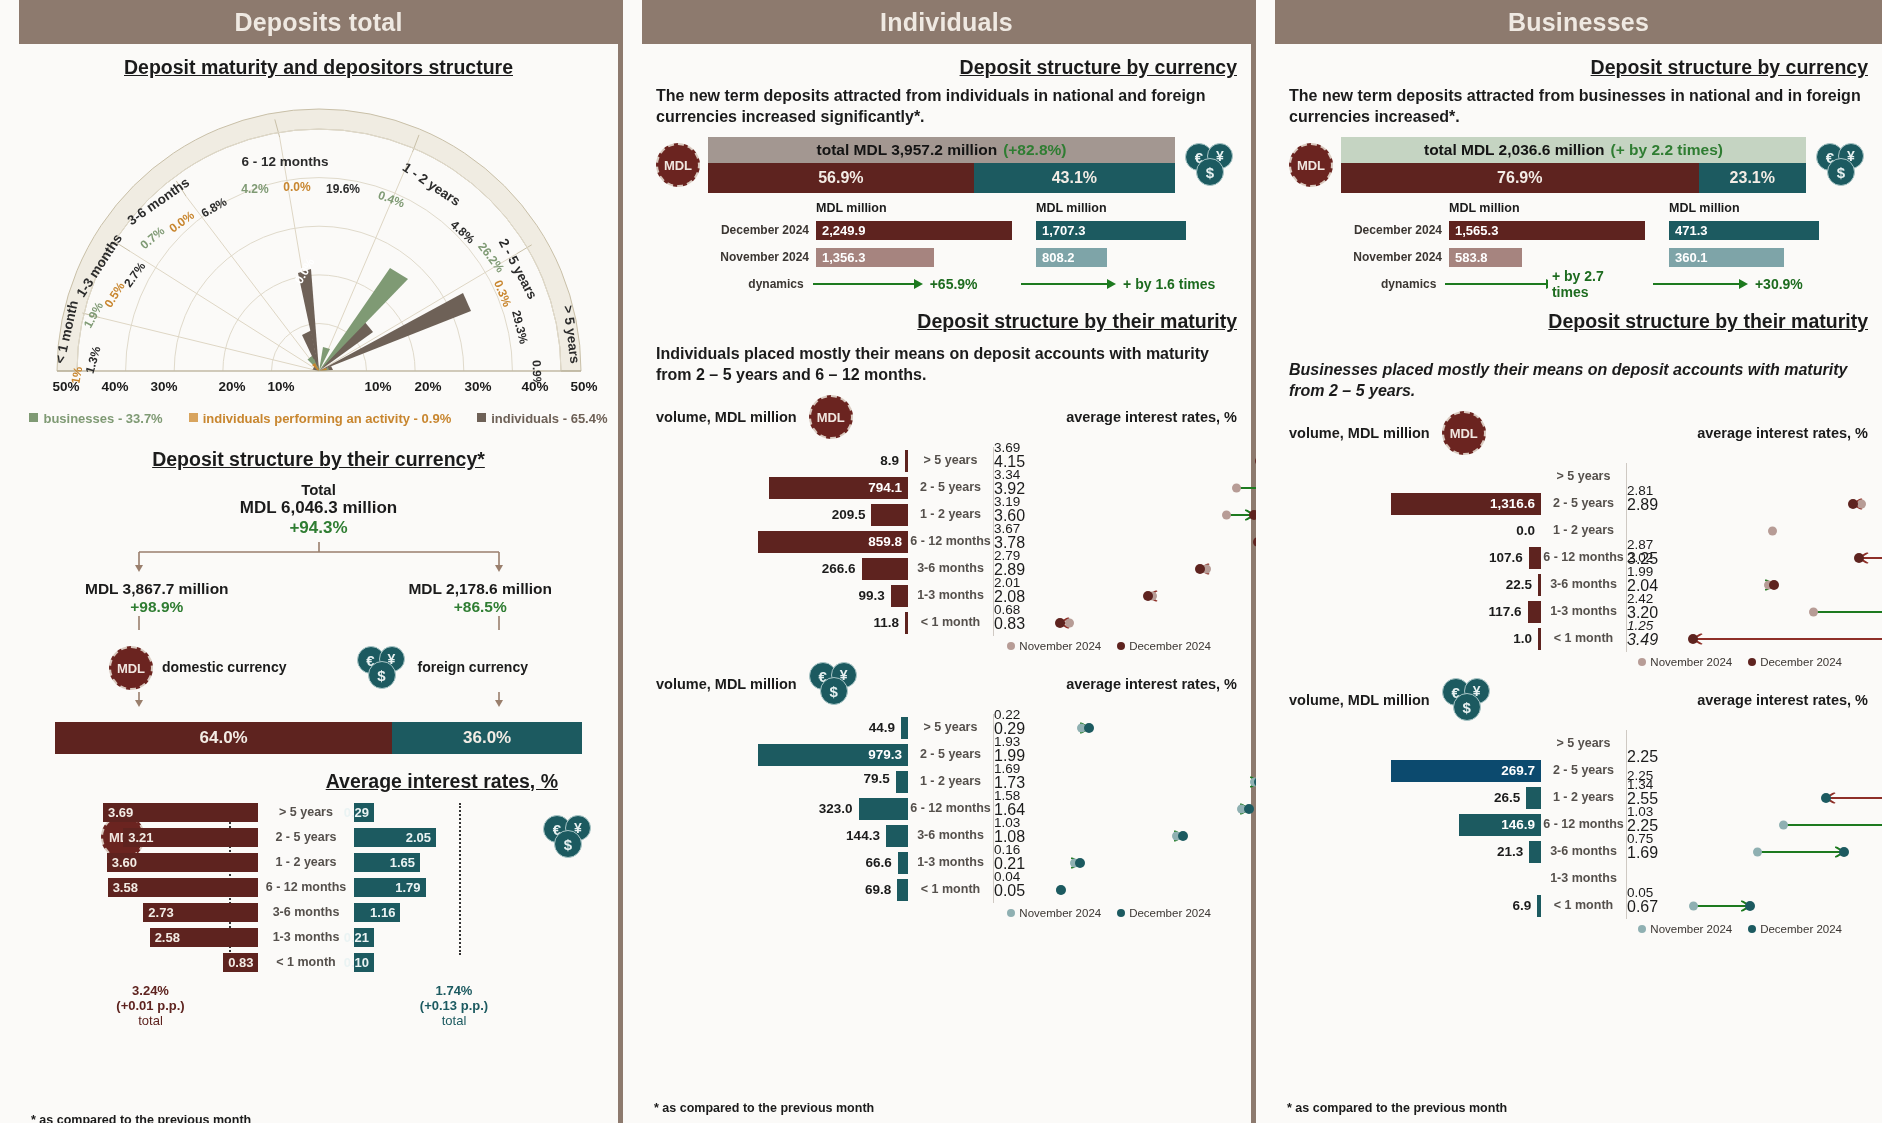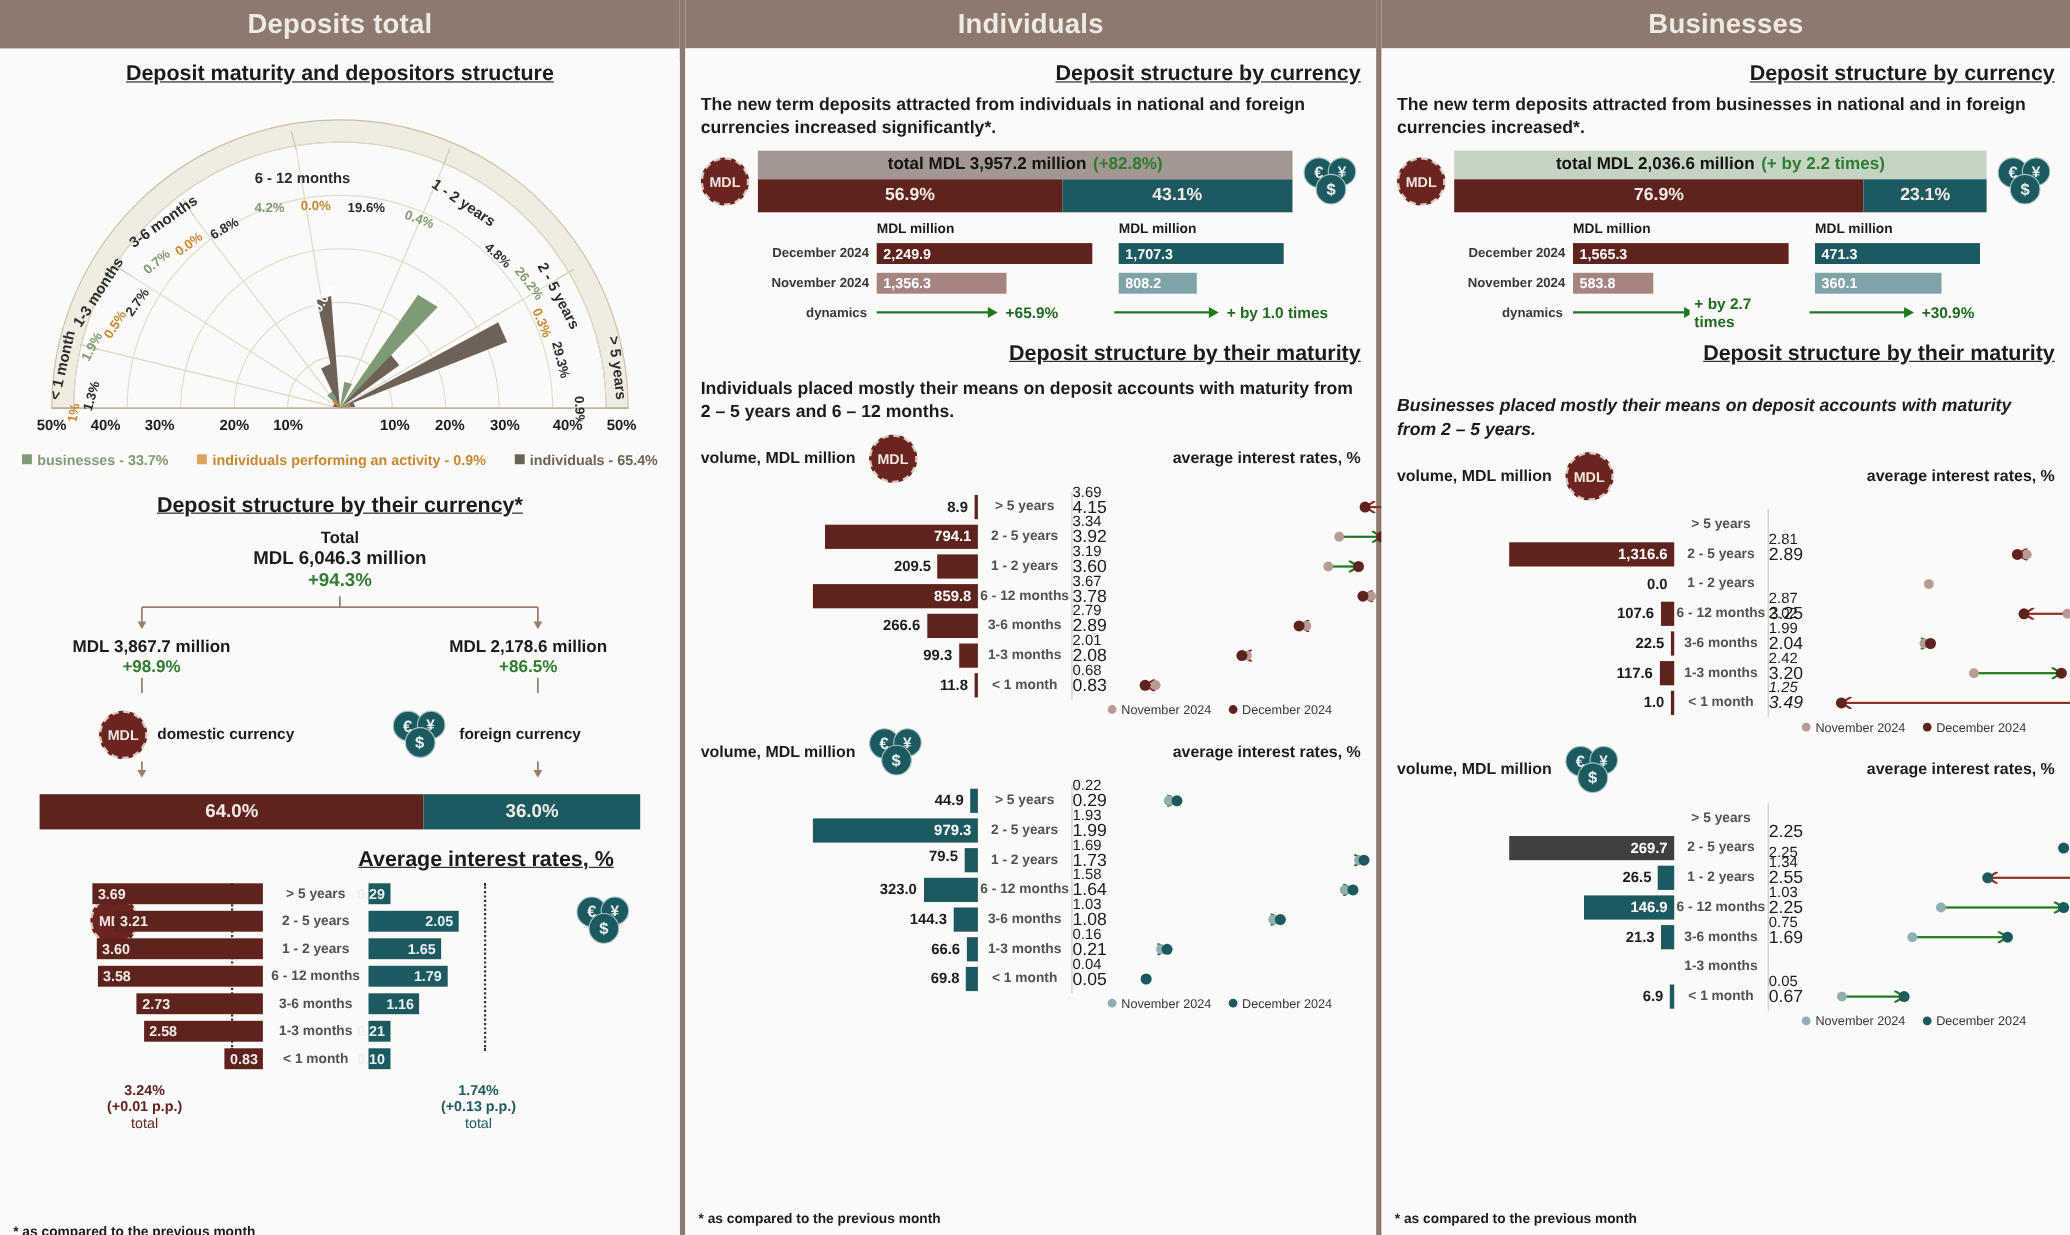--- a/index.html
+++ b/index.html
@@ -3,21 +3,21 @@
 <meta charset="utf-8">
 <style>
   * { box-sizing: border-box; margin:0; padding:0; }
   body {
     width:1882px; height:1123px;
     background:#8d7a6e;
     font-family:"Liberation Sans", sans-serif;
     overflow:hidden;
   }
   .dash { display:flex; width:1882px; height:1123px; gap:5px; padding:0; }
-  .col { background:#fbfaf8; position:relative; }
+  .col { background:#fbfaf8; position:relative;padding-left:19px; }
   .col.left { width:618px; }
   .col.mid { width:628px; }
   .col.right { width:626px; }
   .colhead {
     height:44px; background:#8d7a6e; color:#efe9e2;
     display:flex; align-items:center; justify-content:center;
     font-size:25px; font-weight:bold; letter-spacing:.2px;
   }
   .colbody { position:relative; height:1079px; background:#fbfaf8; }
 
@@ -443,21 +443,21 @@
                 <path d="M112,7 l-9,-5 l0,10 Z" fill="#1d7a1f"></path>
               </svg>
               <span class="arrowtxt" style="margin-left:4px;">+65.9%</span>
             </div>
             <div style="width:16px;"></div>
             <div style="width:230px;display:flex;align-items:center;">
               <svg width="100" height="14">
                 <line x1="2" y1="7" x2="89" y2="7" stroke="#1d7a1f" stroke-width="2"></line>
                 <path d="M97,7 l-9,-5 l0,10 Z" fill="#1d7a1f"></path>
               </svg>
-              <span class="arrowtxt" style="margin-left:4px;">+ by 1.0 times</span>
+              <span class="arrowtxt" style="margin-left:4px;">+ by 1.6 times</span>
             </div>
           </div>
         </div>
       <h2 class="sec secR" style="margin-top:14px;">Deposit structure by their maturity</h2>
       <div class="lead" style="margin-top:10px;">Individuals placed mostly their means on deposit accounts with maturity from 2 – 5 years and 6 – 12 months.</div>
       <div id="midMdl">
           <div style="display:flex;align-items:center;margin-top:10px;">
             <div style="font-size:14.5px;font-weight:bold;color:#1b1b1b;">volume, MDL million</div>
             <div class="coin" style="margin-left:12px;">MDL</div>
             <div style="margin-left:auto;font-size:14.5px;font-weight:bold;color:#1b1b1b;">average interest rates, %</div>
@@ -920,21 +920,21 @@
             <div style="display:flex;align-items:center;height:27px;">
               <div style="width:252px;display:flex;align-items:center;justify-content:flex-end;">
                 <span style="font-size:13.5px;font-weight:bold;color:#1b1b1b;margin-right:6px;"></span>
                 <div style="height:22px;width:0px;background:#1c5a60;display:flex;align-items:center;justify-content:flex-end;padding-right:0px;color:#fff;font-size:13.5px;font-weight:bold;"></div>
               </div>
               <div style="width:86px;text-align:center;font-size:12.5px;font-weight:bold;color:#55504c;border-right:1px solid #cfc9c3;height:27px;line-height:27px;">&gt; 5 years</div>
               <div style="flex:1;position:relative;height:27px;"></div>
             </div>
             <div style="display:flex;align-items:center;height:27px;">
               <div style="width:252px;display:flex;align-items:center;justify-content:flex-end;">
-                <div style="height:22px;width:150px;background:#404040;display:flex;align-items:center;justify-content:flex-end;padding-right:6px;color:#fff;font-size:13.5px;font-weight:bold;">269.7</div>
+                <div style="height:22px;width:150px;background:#0c4a6e;display:flex;align-items:center;justify-content:flex-end;padding-right:6px;color:#fff;font-size:13.5px;font-weight:bold;">269.7</div>
               </div>
               <div style="width:86px;text-align:center;font-size:12.5px;font-weight:bold;color:#55504c;border-right:1px solid #cfc9c3;height:27px;line-height:27px;">2 - 5 years</div>
               <div style="flex:1;position:relative;height:27px;">
                 <div class="dot" style="left:263.90000000000003px;width:9px;height:9px;background:#8fb0b2"></div>
                 <div class="dot" style="left:263.40000000000003px;width:10px;height:10px;background:#1c5a60"></div>
                 <div class="v" style="right:calc(100% - 260.40000000000003px);top:50%;transform:translateY(-50%);font-size:16px;color:#1b1b1b;white-space:nowrap;">2.25</div>
                 <div class="v" style="left:276.40000000000003px;top:50%;transform:translateY(-50%);font-size:13.5px;color:#1b1b1b;white-space:nowrap;">2.25</div>
               </div>
             </div>
             <div style="display:flex;align-items:center;height:27px;">

